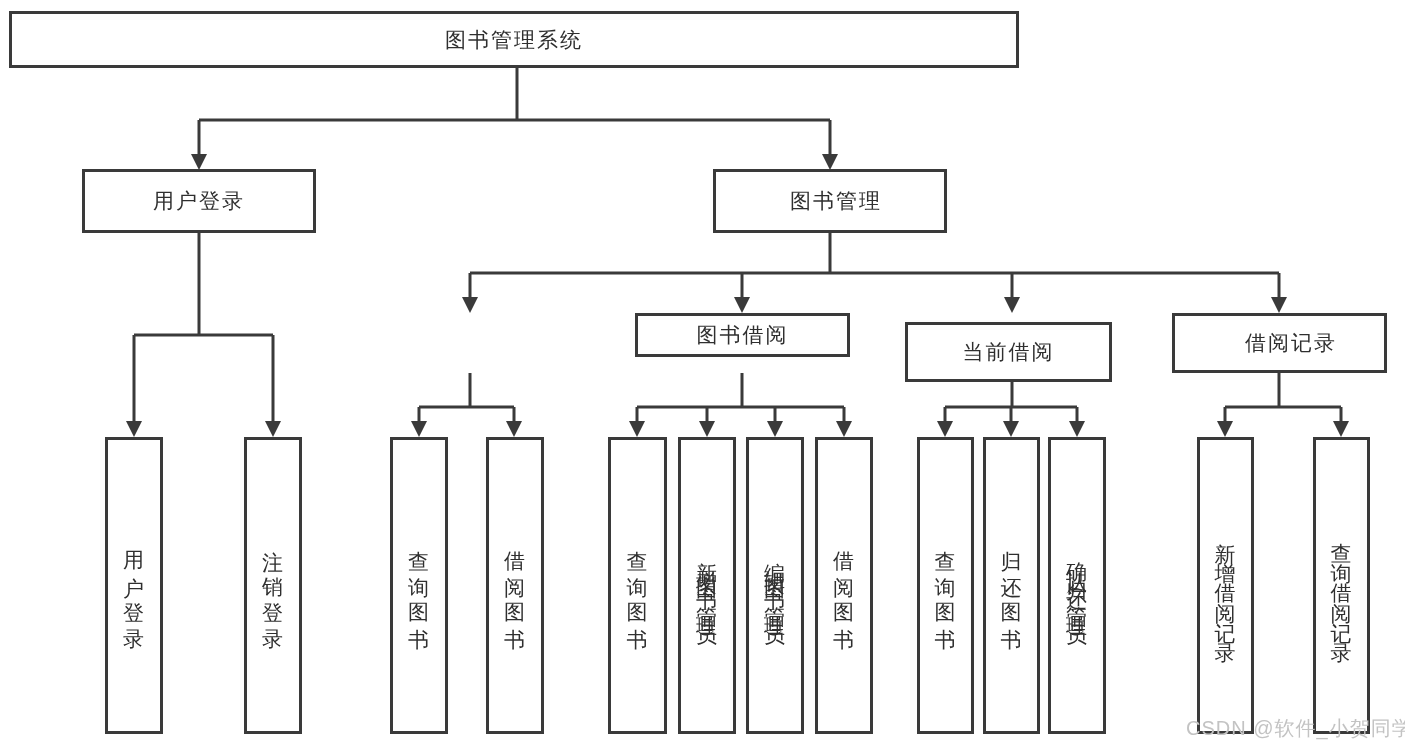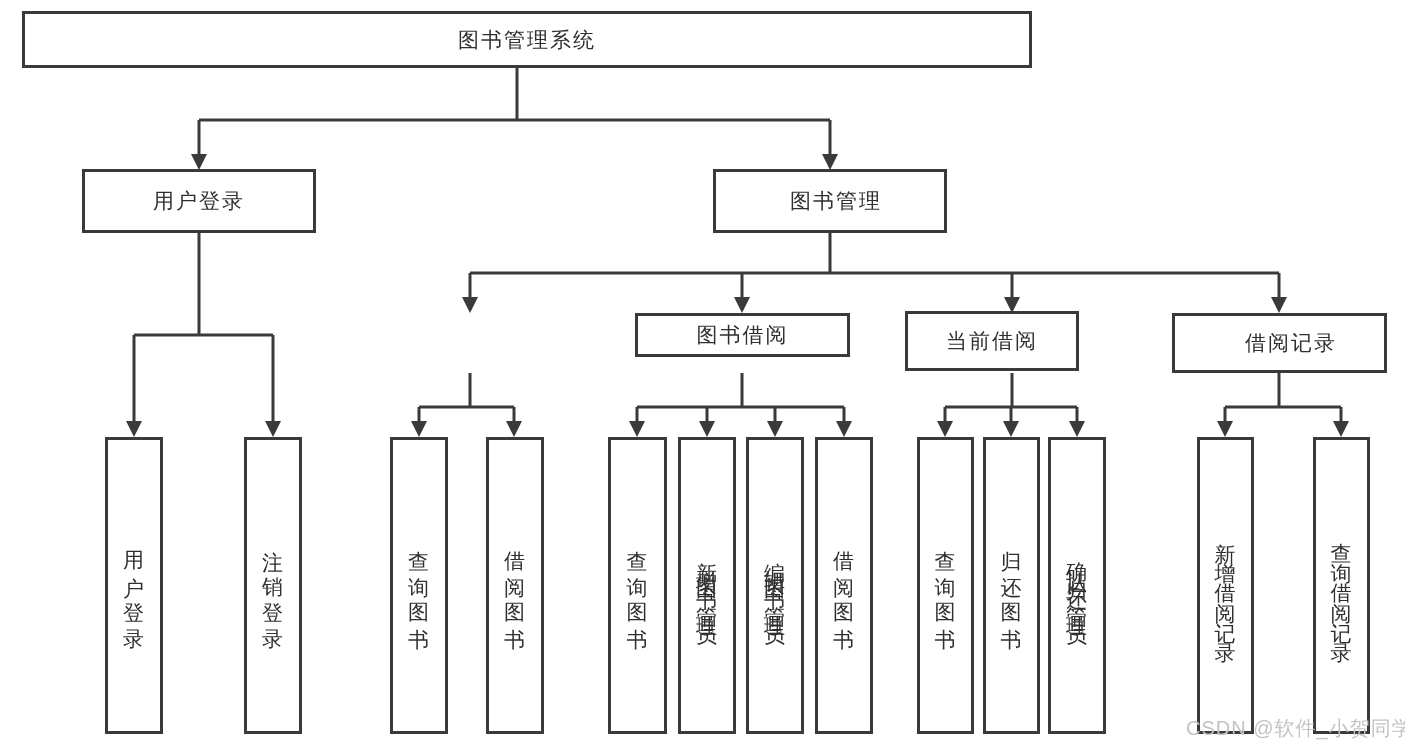--- a/index.html
+++ b/index.html
@@ -103,35 +103,35 @@
       <polygon points="767,421 783,421 775,437"></polygon>
       <polygon points="836,421 852,421 844,437"></polygon>
       <polygon points="937,421 953,421 945,437"></polygon>
       <polygon points="1003,421 1019,421 1011,437"></polygon>
       <polygon points="1069,421 1085,421 1077,437"></polygon>
       <polygon points="1217,421 1233,421 1225,437"></polygon>
       <polygon points="1333,421 1349,421 1341,437"></polygon>
     </g>
   </svg>
 
-  <div class="box" style="left:22px; top:11px; width:1010px; height:57px;">
+  <div class="box" style="left:9px; top:11px; width:1010px; height:57px;">
     <span>图书管理系统</span>
   </div>
 
   <div class="box" style="left:82px; top:169px; width:234px; height:64px;">
     <span>用户登录</span>
   </div>
   <div class="box" style="left:713px; top:169px; width:234px; height:64px;padding-left:12px;">
     <span>图书管理</span>
   </div>
 
   <div class="box" style="left:635px; top:313px; width:215px; height:44px;">
     <span>图书借阅</span>
   </div>
-  <div class="box" style="left:905px; top:311px; width:174px; height:60px;">
+  <div class="box" style="left:905px; top:322px; width:207px; height:60px;">
     <span>当前借阅</span>
   </div>
   <div class="box" style="left:1172px; top:313px; width:215px; height:60px;padding-left:23px;">
     <span>借阅记录</span>
   </div>
 
   <div class="vbox" style="left:105px; width:58px;">
     <span class="vtext sp-lg">用户登录</span>
   </div>
   <div class="vbox" style="left:244px; width:58px;">

